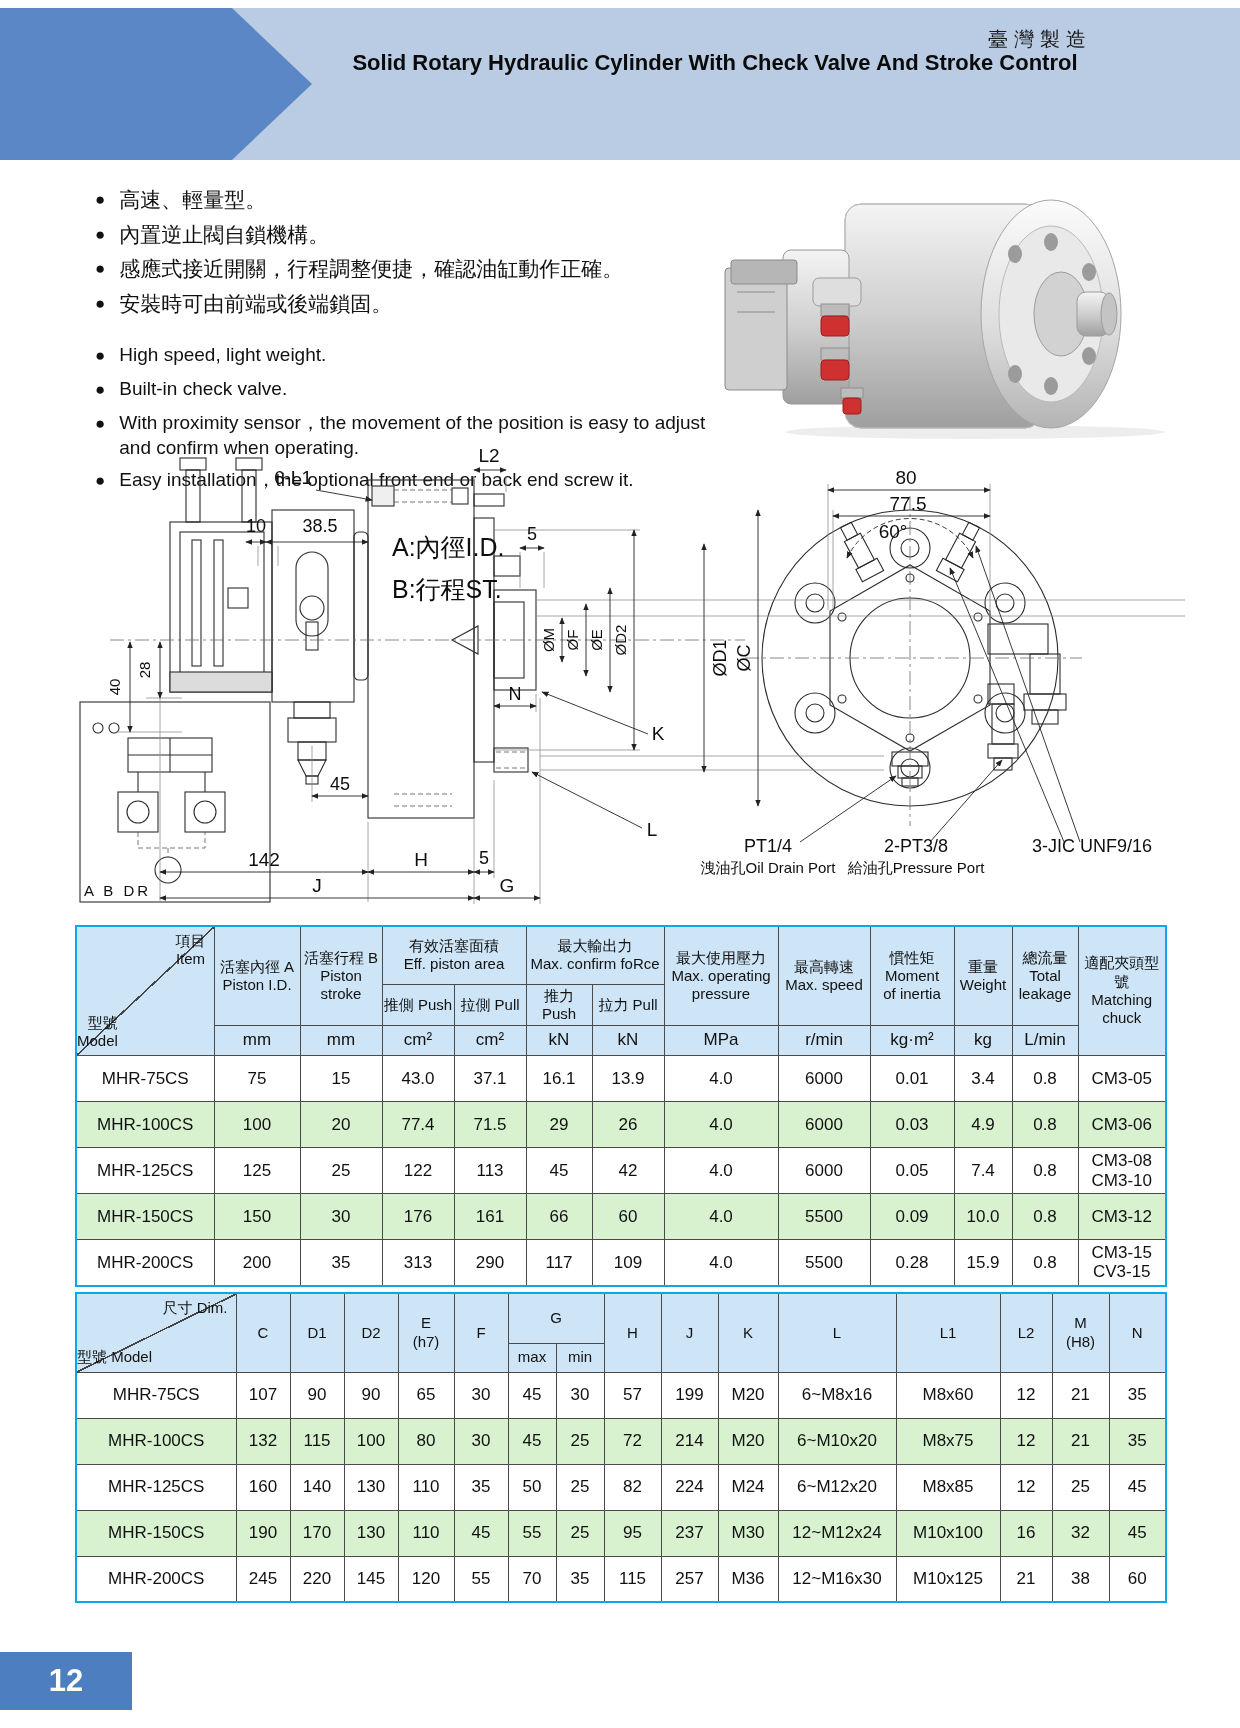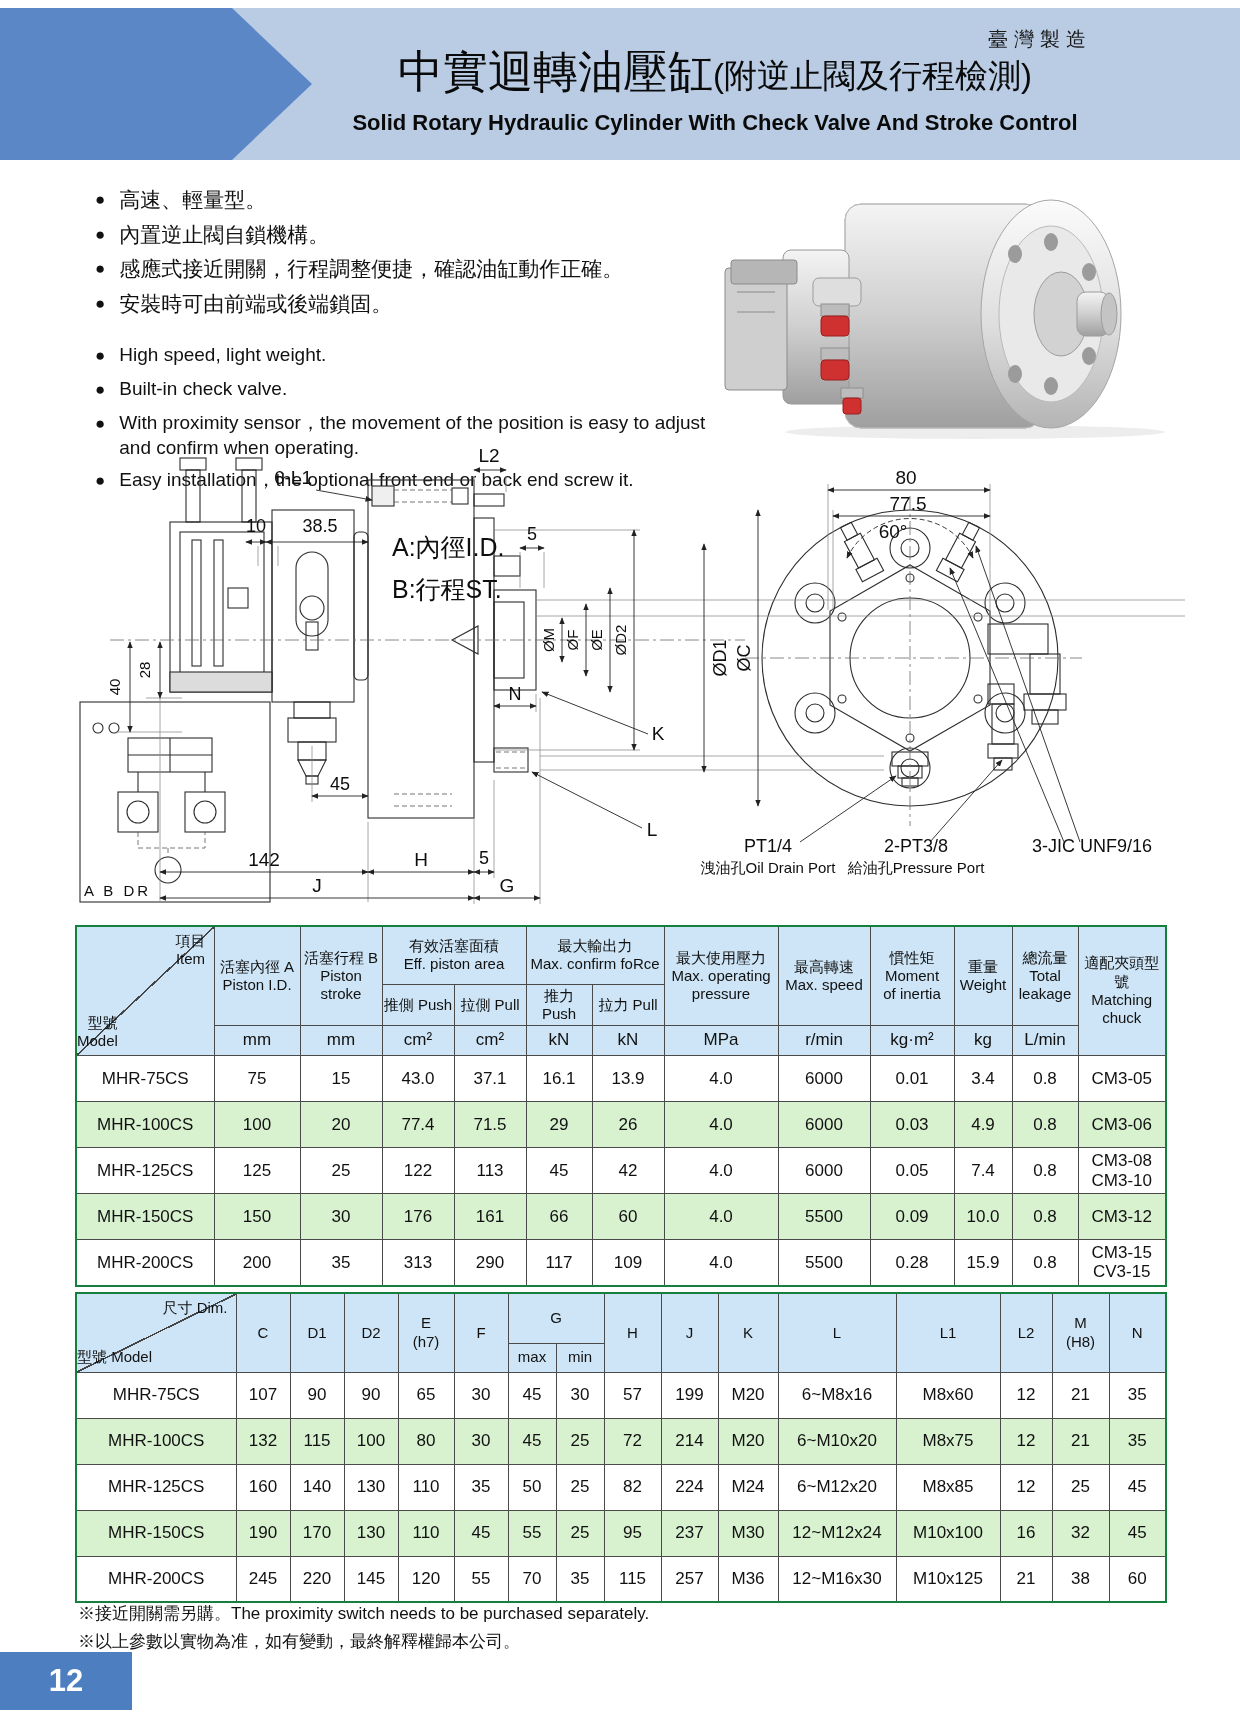--- a/index.html
+++ b/index.html
@@ -34,21 +34,21 @@
   .drawing { position:absolute; left:0; top:440px; width:1240px; height:472px; }
   svg .thin  { stroke:#2c2c2c; fill:none; stroke-width:1.1; }
   svg .xline { stroke:#8a8a8a; fill:none; stroke-width:.75; }
   svg .dim   { stroke:#222; fill:none; stroke-width:.9; }
   svg .cl    { stroke:#6a6a6a; fill:none; stroke-width:.8; stroke-dasharray:14 4 3 4; }
   svg .dsh   { stroke:#555; fill:none; stroke-width:.8; stroke-dasharray:5 3; }
   svg text   { fill:#0e0e0e; font-size:16px; font-family:"Liberation Sans", sans-serif; }
   .t18 { font-size:18px; } .t19 { font-size:19px; } .t25 { font-size:25px; } .t15 { font-size:15px; }
 
   
-  table { border-collapse:collapse; table-layout:fixed; width:1090px; border:2px solid #15803d; }
+  table { border-collapse:collapse; table-layout:fixed; width:1090px; border:2px solid #0ea5e9; }
   th, td { border:1px solid #4a4a4a; text-align:center; vertical-align:middle; white-space:pre-line; }
   thead th { background:#cde5f6; font-weight:normal; font-size:15px; line-height:1.22; padding:2px 1px; }
   tbody td { font-size:17px; height:46px; line-height:1.15; }
   tbody td:first-child { font-weight:normal; font-size:17px; }
   tbody tr:nth-child(even) td { background:#d8f2d0; }
   .spec-wrap { position:absolute; left:75px; top:925px; }
   .dims-wrap { position:absolute; left:75px; top:1292px; }
   .corner { position:relative; background:
       linear-gradient(to bottom right, rgba(0,0,0,0) calc(50% - 0.8px), #444 calc(50% - 0.8px), #444 calc(50% + 0.8px), rgba(0,0,0,0) calc(50% + 0.8px)), #cde5f6; }
   .corner .tr-lbl { position:absolute; top:5px; right:8px; text-align:center; }
@@ -66,21 +66,20 @@
 </style>
 </head>
 <body>
 
 <div class="page">
 
   <div class="banner">
     <div class="arrow"></div>
     <div class="made-in">臺灣製造</div>
     <div class="titles">
-      <div class="title-zh"><span>中實迴轉油壓缸</span><span class="paren">(附逆止閥及行程檢測)</span></div>
       <div class="title-en">Solid Rotary Hydraulic Cylinder With Check Valve And Stroke Control</div>
     </div>
   </div>
 
   <div class="features">
     <ul class="f-zh">
         <li>
           <span class="dot">●</span>
           <span class="ftx">高速、輕量型。</span>
         </li>
@@ -670,20 +669,16 @@
             <td>12~M16x30</td>
             <td>M10x125</td>
             <td>21</td>
             <td>38</td>
             <td>60</td>
           </tr>
         </tbody>
     </table>
   </div>
 
-  <div class="notes">
-    <div>※接近開關需另購。The proximity switch needs to be purchased separately.</div>
-    <div>※以上參數以實物為准，如有變動，最終解釋權歸本公司。</div>
-  </div>
 
   <div class="pagenum">12</div>
 
 </div>
 
 </body></html>

